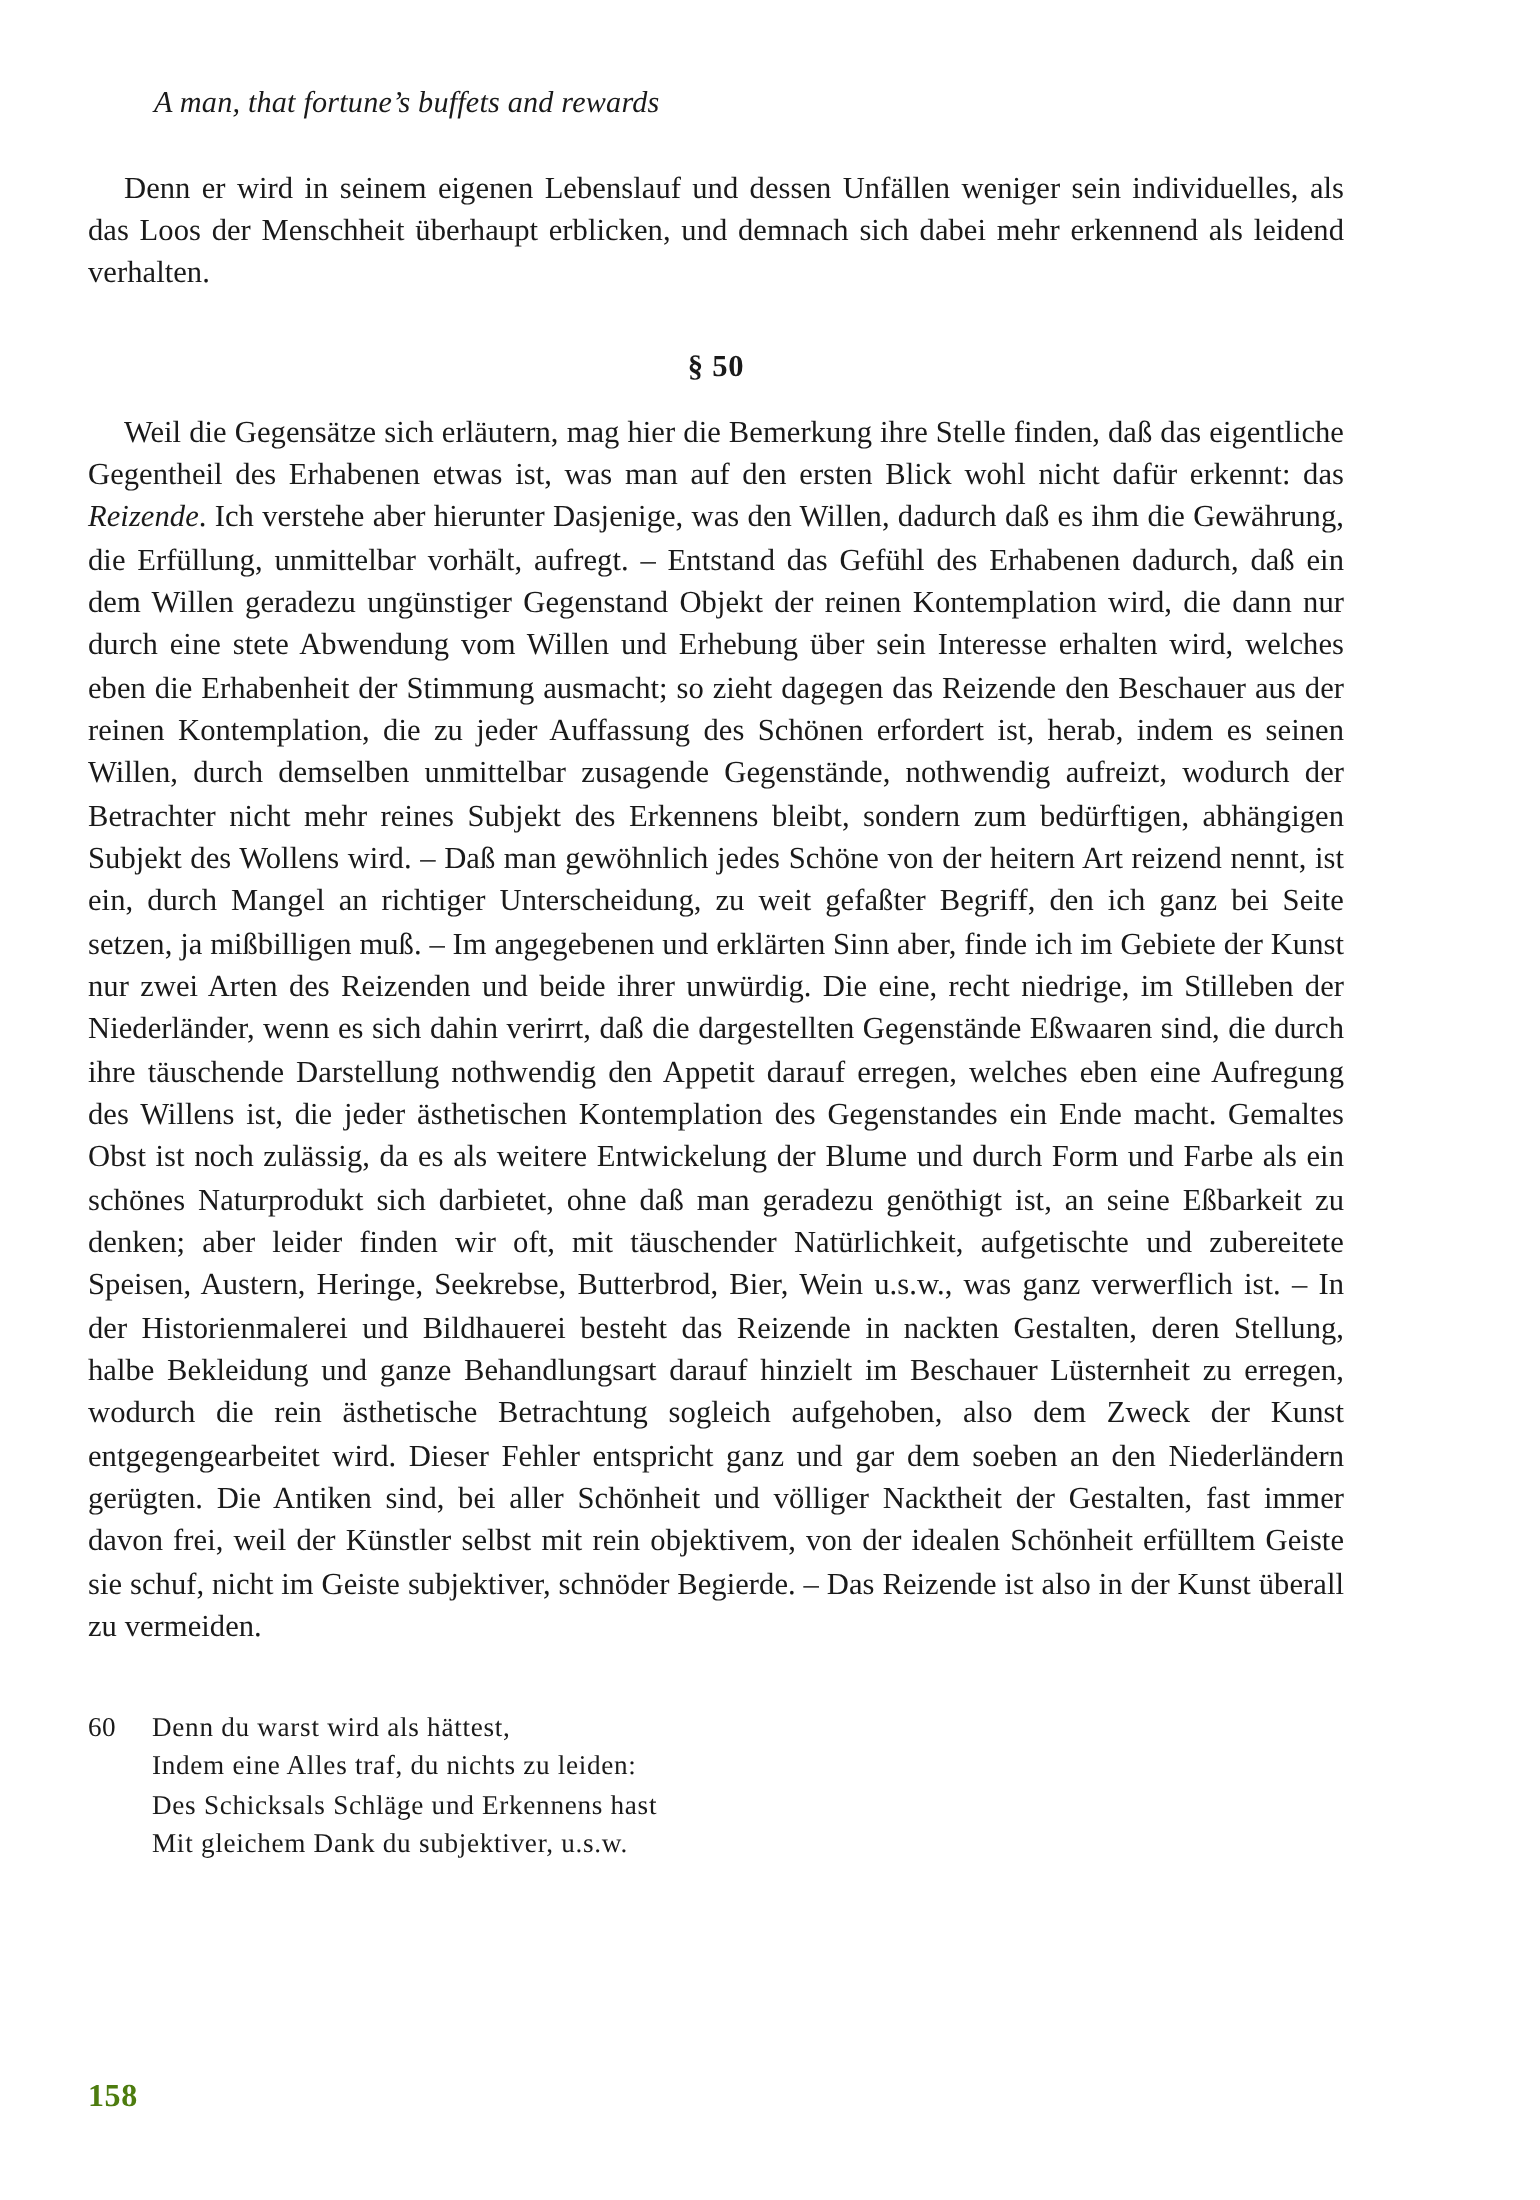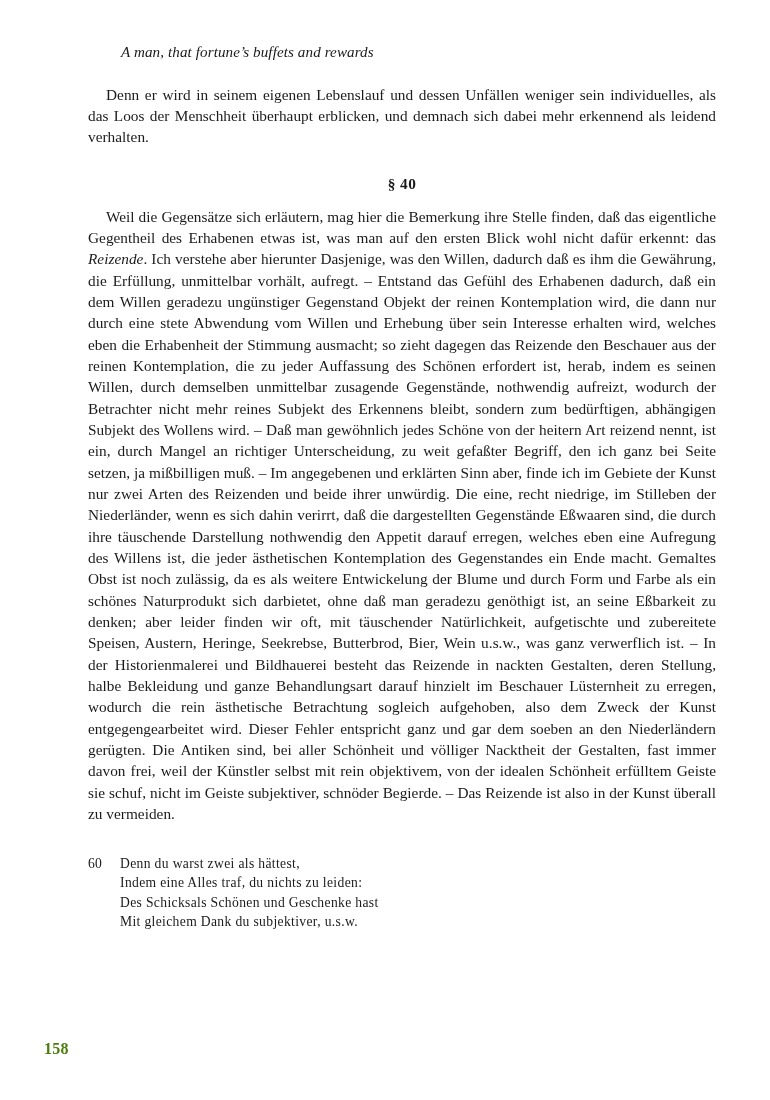--- a/index.html
+++ b/index.html
@@ -21,21 +21,20 @@
     width: 770px;
     height: 1100px;
     box-sizing: border-box;
   }
 
   #text-block {
     position: absolute;
     left: 44px;
     top: 0;
     width: 628px;
-    margin-left: 44px;
   }
 
   
   .epigraph {
     margin: 0;
     padding-top: 42px;
     padding-left: 33px;
     font-style: italic;
     font-size: 15.1px;
     line-height: 21.5px;
@@ -124,31 +123,31 @@
 <div id="page">
 
   <div id="text-block">
 
     <blockquote class="epigraph">
       <span class="eline">A man, that fortune’s buffets and rewards</span>
     </blockquote>
 
     <p class="para first-after-epigraph"><span class="ind"></span><span>Denn er wird in seinem eigenen Lebenslauf und dessen Unfällen weniger sein individu­elles, als das Loos der Menschheit überhaupt erblicken, und demnach sich dabei mehr er­kennend als leidend verhalten.</span></p>
 
-    <h2 class="section-heading">§ 40</h2>
+    <h2 class="section-heading">§ 50</h2>
 
     <p class="para"><span class="ind"></span><span>Weil die Gegensätze sich erläutern, mag hier die Bemerkung ihre Stelle finden, daß das eigentliche Gegentheil des Erhabenen etwas ist, was man auf den ersten Blick wohl nicht dafür erkennt: das </span><i>Reizende</i><span>. Ich verstehe aber hierunter Dasjenige, was den Willen, dadurch daß es ihm die Gewährung, die Erfüllung, unmittelbar vorhält, aufregt. – Entstand das Gefühl des Erhabenen dadurch, daß ein dem Willen geradezu ungünstiger Gegenstand Objekt der reinen Kontemplation wird, die dann nur durch eine stete Abwendung vom Willen und Erhebung über sein Interesse erhalten wird, welches eben die Erhabenheit der Stimmung ausmacht; so zieht dagegen das Reizende den Beschauer aus der reinen Kontem­plation, die zu jeder Auffassung des Schönen erfordert ist, herab, indem es seinen Willen, durch demselben unmittelbar zusagende Gegenstände, nothwendig aufreizt, wodurch der Betrachter nicht mehr reines Subjekt des Erkennens bleibt, sondern zum bedürftigen, ab­hängigen Subjekt des Wollens wird. – Daß man gewöhnlich jedes Schöne von der heitern Art reizend nennt, ist ein, durch Mangel an richtiger Unterscheidung, zu weit gefaßter Begriff, den ich ganz bei Seite setzen, ja mißbilligen muß. – Im angegebenen und erklärten Sinn aber, finde ich im Gebiete der Kunst nur zwei Arten des Reizenden und beide ihrer unwürdig. Die eine, recht niedrige, im Stilleben der Niederländer, wenn es sich dahin verirrt, daß die dargestellten Gegenstände Eßwaaren sind, die durch ihre täuschende Darstellung nothwendig den Appetit darauf erregen, welches eben eine Aufregung des Willens ist, die jeder ästhetischen Kontemplation des Gegenstandes ein Ende macht. Gemaltes Obst ist noch zulässig, da es als weitere Entwickelung der Blume und durch Form und Farbe als ein schönes Naturprodukt sich darbietet, ohne daß man geradezu genöthigt ist, an seine Eßbarkeit zu denken; aber leider finden wir oft, mit täuschender Natürlichkeit, aufgetischte und zubereitete Speisen, Austern, Heringe, Seekrebse, Butterbrod, Bier, Wein u.s.w., was ganz verwerflich ist. – In der Historienmalerei und Bildhauerei besteht das Reizende in nackten Gestalten, deren Stellung, halbe Bekleidung und ganze Behandlungsart darauf hinzielt im Beschauer Lüsternheit zu erregen, wodurch die rein ästhetische Betrachtung sogleich aufgehoben, also dem Zweck der Kunst entgegengearbeitet wird. Dieser Fehler entspricht ganz und gar dem soeben an den Niederländern gerügten. Die Antiken sind, bei aller Schönheit und völliger Nacktheit der Gestalten, fast immer davon frei, weil der Künstler selbst mit rein objektivem, von der idealen Schönheit erfülltem Geiste sie schuf, nicht im Geiste subjektiver, schnöder Begierde. – Das Reizende ist also in der Kunst überall zu vermeiden.</span></p>
 
     <div class="footnote">
       <div class="fn-row">
         <span class="fn-marker">60</span>
         <span class="fn-verse">
-          <span class="vline">Denn du warst zwei als hättest,</span>
+          <span class="vline">Denn du warst wird als hättest,</span>
           <span class="vline">Indem eine Alles traf, du nichts zu leiden:</span>
-          <span class="vline">Des Schicksals Schönen und Geschenke hast</span>
+          <span class="vline">Des Schicksals Schläge und Erkennens hast</span>
           <span class="vline">Mit gleichem Dank du subjektiver, u.s.w.</span>
         </span>
       </div>
     </div>
 
   </div>
 
   <div class="folio">158</div>
 
 </div>

